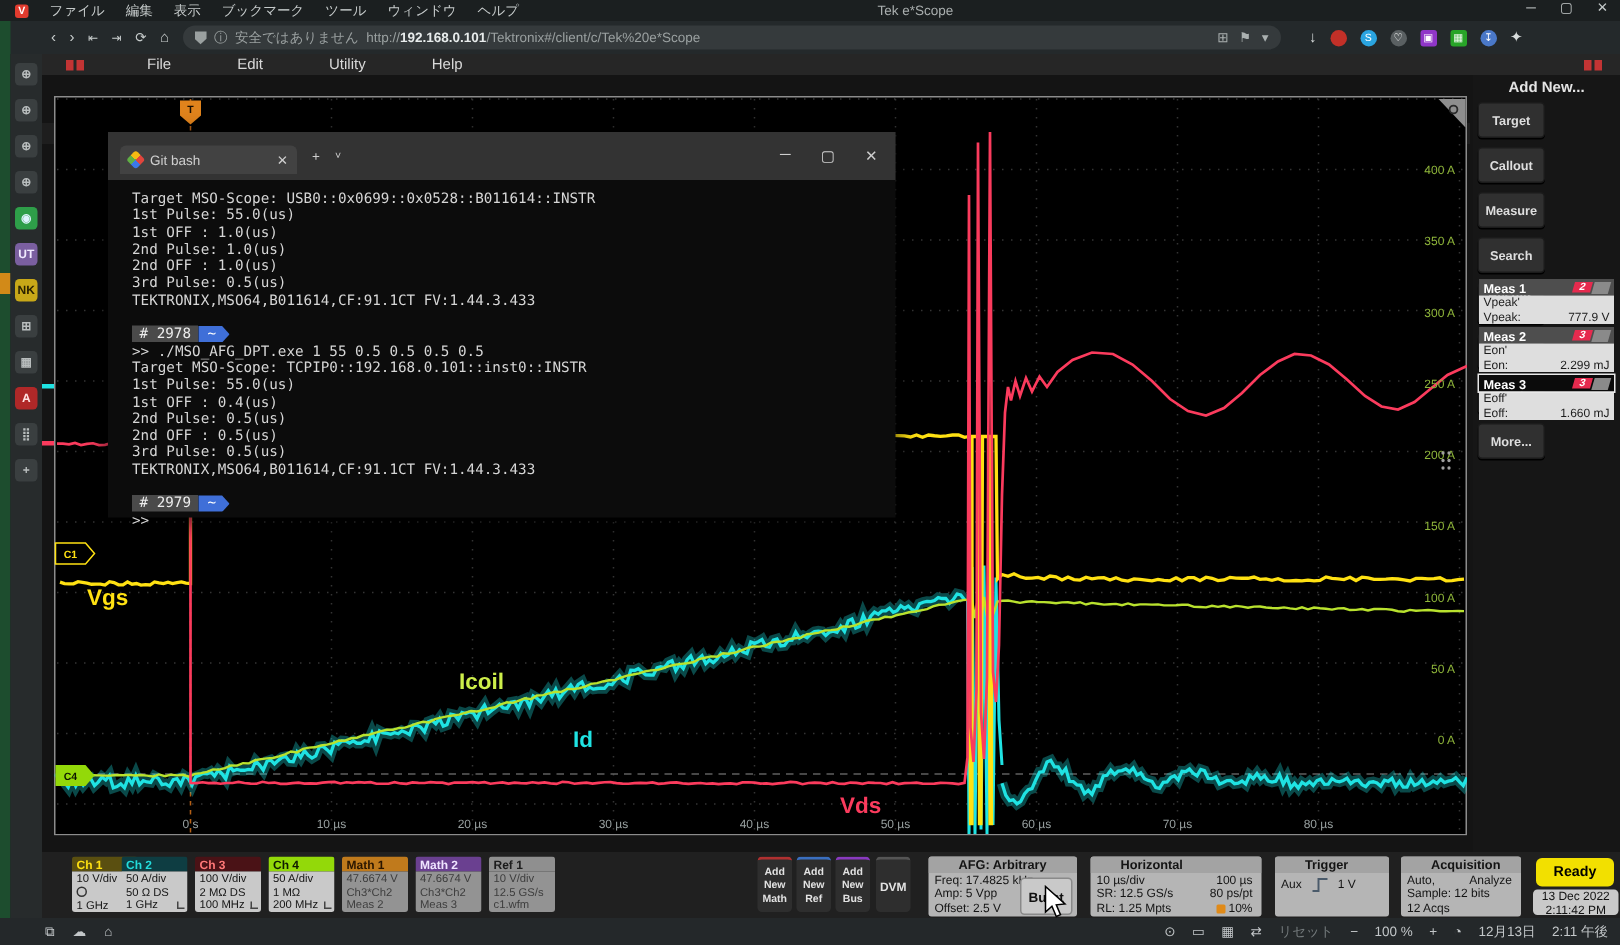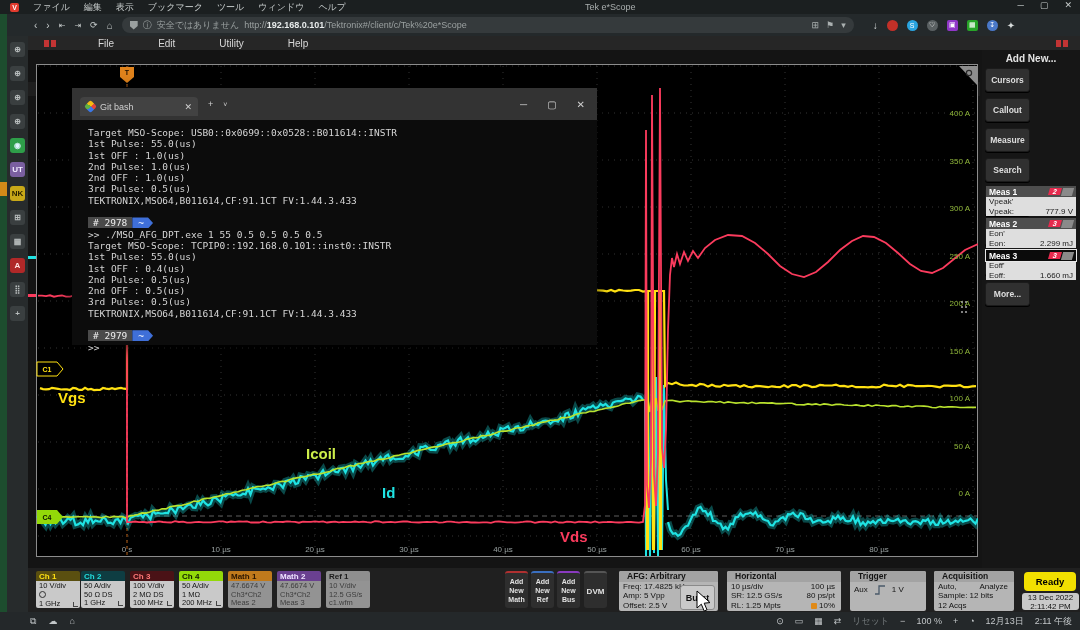--- a/index.html
+++ b/index.html
@@ -76,21 +76,21 @@
   .badge{position:absolute;top:3px;width:44px;height:37px;border-radius:2px;overflow:hidden;font-size:7.5px;}
   .badge .bh{height:10px;font-weight:bold;font-size:8px;display:flex;align-items:center;padding-left:3px;}
   .badge .bb{height:27px;background:#c9c9c9;color:#151515;padding:1px 2px 0 3px;box-sizing:border-box;line-height:8.6px;}
   .badge.dim .bb{background:#939393;color:#3d3d3d;}
   .hook{display:inline-block;width:4px;height:4px;border-left:1px solid #444;border-bottom:1px solid #444;float:right;margin-top:2px;}
   .probe{display:inline-block;width:5px;height:5px;border:1px solid #333;border-radius:50%;}
   .addbtn{position:absolute;top:3px;width:23px;height:37px;background:#2e2e2e;border-radius:3px;color:#e2e2e2;
           font-size:7px;font-weight:bold;text-align:center;line-height:9px;padding-top:4px;box-sizing:border-box;
           border-top:2px solid #888;}
   .card{position:absolute;top:3px;height:40px;background:#b5b5b5;border-radius:2px;color:#141414;overflow:hidden;}
-  .card .ch{height:11px;background:#a3a3a3;font-size:8.5px;font-weight:bold;padding-left:8px;line-height:11px;}
+  .card .ch{height:11px;background:#a3a3a3;font-size:8.5px;font-weight:bold;padding-left:20px;line-height:11px;}
   .card .cr{font-size:8px;line-height:9.4px;padding-left:4px;}
   .burst{position:absolute;right:3px;top:14px;width:33px;height:23px;background:#c9c9c9;border:1px solid #8a8a8a;
          border-radius:3px;font-size:9px;font-weight:bold;display:flex;align-items:center;justify-content:center;color:#111;}
   .twocol{display:flex;justify-content:space-between;padding-right:6px;}
   .lockico{display:inline-block;width:6px;height:6px;background:#e08a18;border-radius:1px;vertical-align:-1px;margin-right:2px;}
   .ready{position:absolute;left:996px;top:4px;width:52px;height:19px;background:#f2e000;border-radius:4px;color:#000;
          font-weight:bold;font-size:9.5px;display:flex;align-items:center;justify-content:center;}
   .dt{position:absolute;left:994px;top:25px;width:57px;height:17px;background:#c9c9c9;border-radius:3px;color:#111;
       font-size:8px;text-align:center;line-height:8.6px;padding-top:1px;box-sizing:border-box;}
 
@@ -280,21 +280,21 @@
         <circle cx="962" cy="312" r="1.1" fill="#a0a0a0"></circle>
         <circle cx="966" cy="312" r="1.1" fill="#a0a0a0"></circle>
       </svg>
   </div>
   <div class="abs tick-c2"></div>
   <div class="abs tick-c3"></div>
 
   <div class="abs rpanel">
     <div class="rp-title">Add New...</div>
     <div class="rp-grid" id="addnew-grid">
-        <div class="rbtn">Cursors</div>
+        <div class="rbtn">Target</div>
         <div class="rbtn">Callout</div>
         <div class="rbtn">Measure</div>
         <div class="rbtn">Search</div>
         <div class="rbtn tall">Results Table</div>
         <div class="rbtn">Plot</div>
         <div class="rbtn">
           <span class="selico"></span>
         </div>
         <div class="rbtn">More...</div>
       </div>
@@ -344,21 +344,21 @@
             <div class="r2">
               <span>Eoff:</span>
               <span>1.660 mJ</span>
             </div>
           </div>
         </div>
       </div>
   </div>
 
   <div class="abs bbar">
-    <span id="badges"><span class="badge" style="left: 8px;">
+    <span id="badges"><span class="badge" style="left: 20px;">
           <div class="bh" style="background: rgb(90, 79, 16); color: rgb(255, 225, 18);">Ch 1</div>
           <div class="bb">
             <div>10 V/div</div>
             <div><span class="probe"></span></div>
             <div>1 GHz<span class="hook"></span></div>
           </div>
         </span><span class="badge" style="left: 53px;">
           <div class="bh" style="background: rgb(14, 61, 66); color: rgb(35, 220, 220);">Ch 2</div>
           <div class="bb">
             <div>50 A/div</div>

